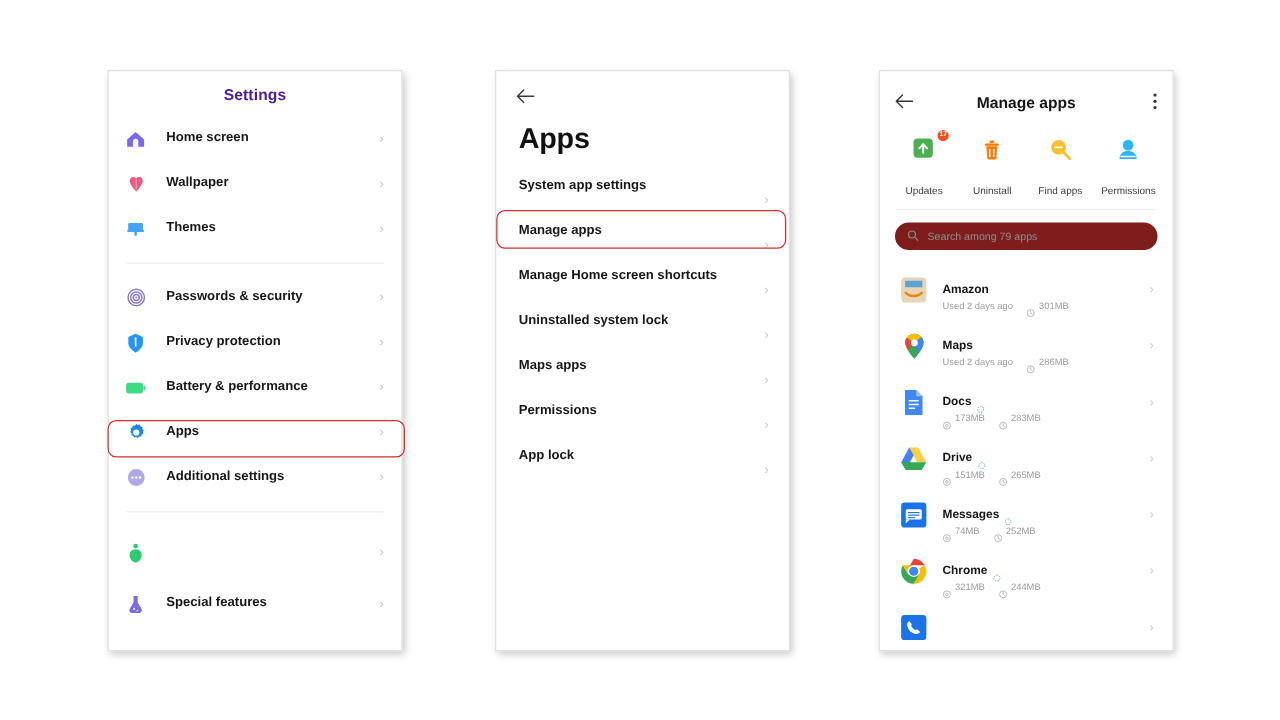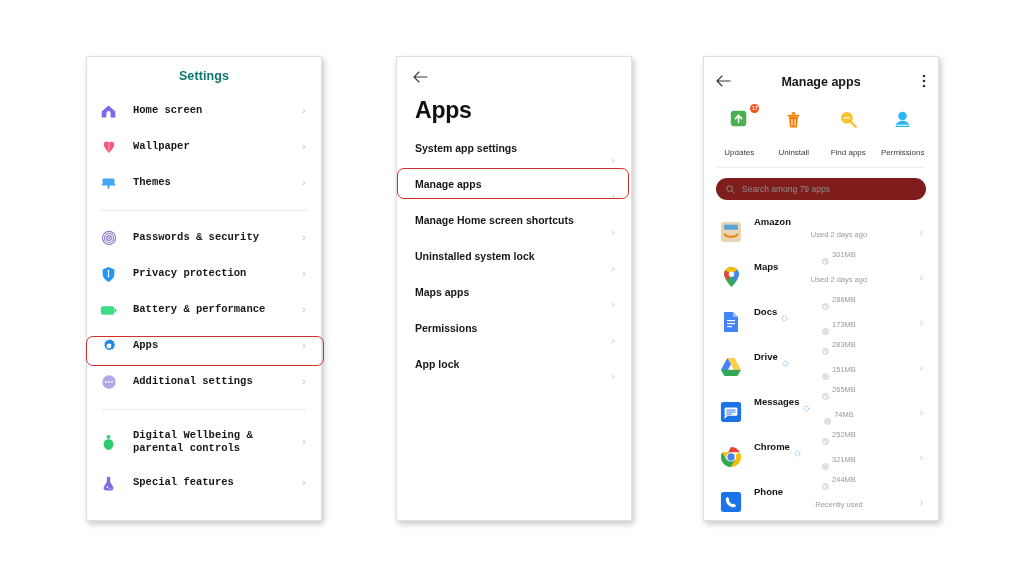--- a/index.html
+++ b/index.html
@@ -20,24 +20,24 @@
     box-shadow:2px 3px 6px rgba(0,0,0,.22);
     overflow:hidden;
     box-sizing:border-box;
   }
   #panel1{left:86px;top:56px;width:236px;height:465px;}
   #panel2{left:396px;top:56px;width:236px;height:465px;}
   #panel3{left:703px;top:56px;width:236px;height:465px;}
 
   
   .p1-title{
-    text-align:center;font-size:12.5px;font-weight:700;color:#0f766e;
+    text-align:center;font-size:12.5px;font-weight:700;color:#4c1d95;
     padding-top:12px;letter-spacing:.1px;
   }
-  .s-list{margin-top:10px;font-family:Liberation Mono, monospace;}
+  .s-list{margin-top:10px;}
   .s-row{
     position:relative;display:flex;align-items:center;
     height:36px;padding:0 12px 0 13px;box-sizing:border-box;
   }
   .s-icon{width:17px;height:17px;flex:0 0 17px;margin-right:16px;
           display:flex;align-items:center;justify-content:center;}
   .s-label{font-size:10.5px;color:#171717;font-weight:600;line-height:1.25;}
   .s-chev{
     position:absolute;right:14px;top:50%;transform:translateY(-50%);
     color:#c7c7c7;font-size:11px;font-weight:400;
@@ -81,21 +81,21 @@
     display:flex;align-items:center;padding:0 10px;box-sizing:border-box;
   }
   .p3-search-ph{font-size:8.5px;color:#8e8e8e;margin-left:7px;}
   .app-list{margin-top:9px;}
   .app-row{position:relative;display:flex;align-items:center;height:45px;padding:0 14px 0 16px;box-sizing:border-box;}
   .app-ico{width:22px;height:22px;flex:0 0 22px;margin-right:12px;display:flex;align-items:center;justify-content:center;}
   .app-txt{flex:1;min-width:0;}
   .app-name-row{display:flex;align-items:center;gap:4px;margin-top:12px;}
   .app-name{font-size:9.5px;font-weight:700;color:#131313;}
   .app-sync{width:7px;height:7px;flex:0 0 7px;}
-  .app-meta{display:flex;align-items:center;gap:11px;margin-top:3px;flex-direction:column;}
+  .app-meta{display:flex;align-items:center;gap:11px;margin-top:3px;}
   .app-meta-item{display:flex;align-items:center;gap:3px;}
   .app-meta-txt{font-size:7.5px;color:#9a9a9a;}
   .app-chev{position:absolute;right:15px;top:50%;transform:translateY(-50%);color:#c9c9c9;font-size:10px;}
   .mi{width:7px;height:7px;flex:0 0 7px;}
 
   .badge{
     position:absolute;top:-2px;right:6px;
     min-width:9px;height:9px;border-radius:5px;background:#f4511e;
     color:#fff;font-size:5.5px;line-height:9px;text-align:center;
     padding:0 1.5px;box-sizing:border-box;font-weight:700;
@@ -196,21 +196,20 @@
           <span class="s-chev">›</span>
         </div>
         <div class="s-div"></div>
         <div class="s-row tall">
           <span class="s-icon">
             <svg width="15" height="17" viewBox="0 0 18 20">
               <circle cx="9" cy="3.2" r="2.3" fill="#2ecc71"></circle>
               <path d="M9 6.2 C5 6.2 3.2 9 3.2 12 C3.2 15.6 5.8 18.5 9 19 C12.2 18.5 14.8 15.6 14.8 12 C14.8 9 13 6.2 9 6.2Z" fill="#2ecc71"></path>
             </svg>
           </span>
-          <span class="s-label">Digital Wellbeing &amp; parental controls</span>
           <span class="s-chev">›</span>
         </div>
         <div class="s-row">
           <span class="s-icon">
             <svg width="15" height="17" viewBox="0 0 18 20">
               <path d="M7 2 H11 V8 L14.6 14.2 C15.6 16 14.4 18.3 12.3 18.3 H5.7 C3.6 18.3 2.4 16 3.4 14.2 L7 8 Z" fill="#7e6ce0"></path>
               <circle cx="7.6" cy="14.4" r="1.1" fill="#fff" opacity=".8"></circle>
               <circle cx="10.6" cy="16" r=".8" fill="#fff" opacity=".8"></circle>
             </svg>
           </span>
@@ -531,37 +530,20 @@
           </div>
           <span class="app-chev">›</span>
         </div>
         <div class="app-row">
           <div class="app-ico">
             <svg width="22" height="22" viewBox="0 0 24 24">
               <rect x="1" y="1" width="22" height="22" rx="3" fill="#1a73e8"></rect>
               <path d="M8 6.4 C6.6 7.5 6 9 6.4 10.7 C7.3 14.4 9.6 16.7 13.3 17.6 C15 18 16.5 17.4 17.6 16 L14.9 13.6 C14.2 14.3 13.4 14.4 12.6 13.8 C11.2 12.7 11.3 12.8 10.2 11.4 C9.6 10.6 9.7 9.8 10.4 9.1 Z" fill="#fff"></path>
             </svg>
           </div>
-          <div class="app-txt">
-            <div class="app-name-row">
-              <span class="app-name">Phone</span>
-            </div>
-            <div class="app-meta">
-              <span class="app-meta-item">
-                <span class="app-meta-txt">Recently used</span>
-              </span>
-              <span class="app-meta-item">
-                <span class="mi"><svg width="7" height="7" viewBox="0 0 10 10">
-                    <circle cx="5" cy="5" r="4" fill="none" stroke="#a8a8a8" stroke-width=".9"></circle>
-                    <path d="M5 2.6 V5 L6.7 6.2" stroke="#a8a8a8" stroke-width=".9" fill="none" stroke-linecap="round"></path>
-                  </svg></span>
-                <span class="app-meta-txt">237MB</span>
-              </span>
-            </div>
-          </div>
           <span class="app-chev">›</span>
         </div>
       </div>
   </div>
 
   <div class="hl" id="hl-apps"></div>
   <div class="hl" id="hl-manage"></div>
 
 </div>
 

